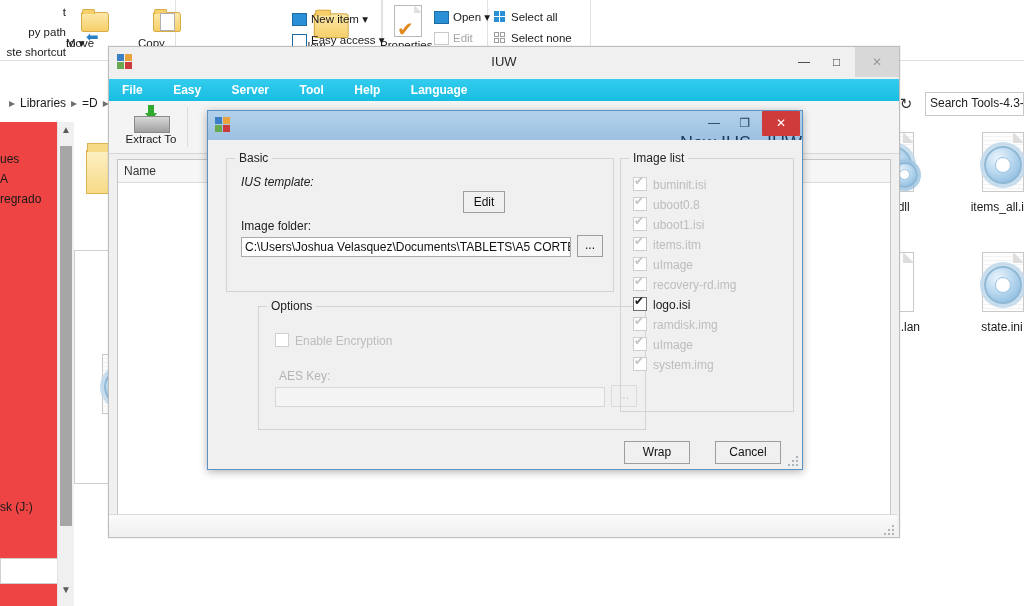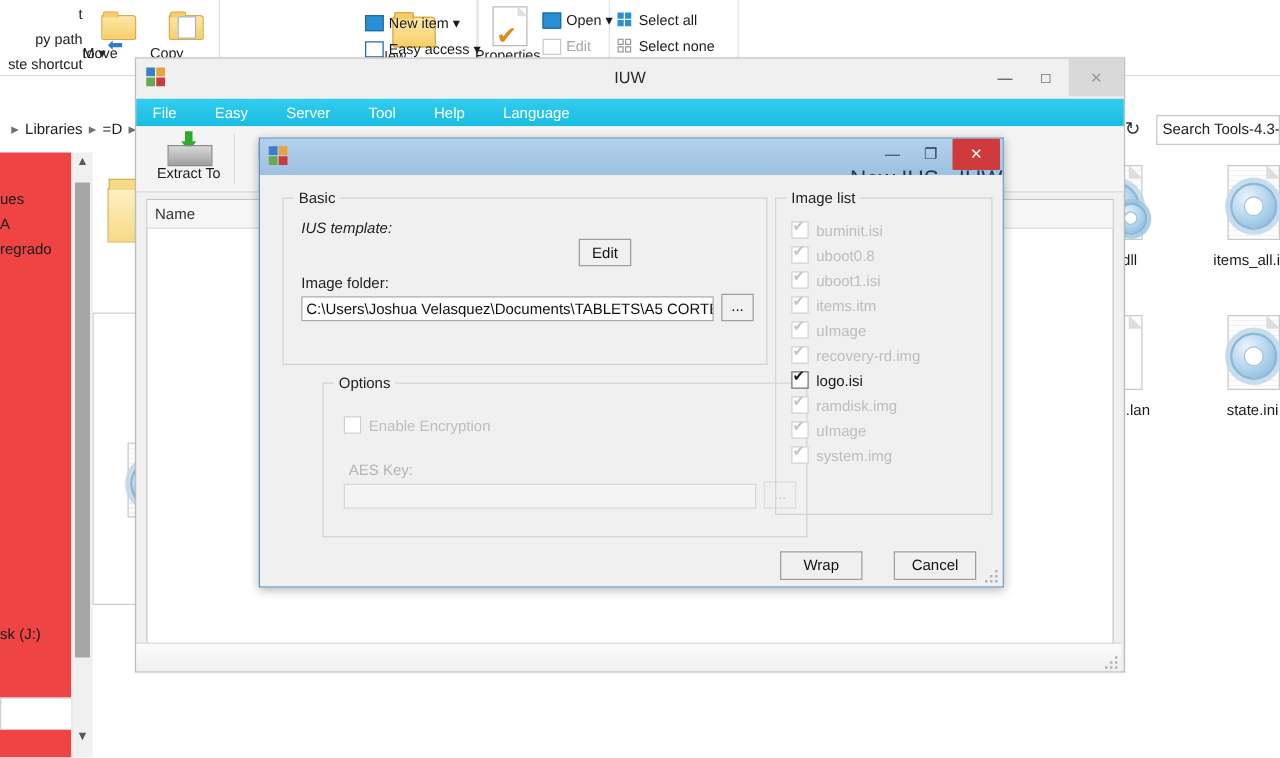--- a/index.html
+++ b/index.html
@@ -220,21 +220,21 @@
     text-align:center; font-size:12px; color:#3a3a3a; vertical-align:top;
   }
   .wbtn.close { width:44px; color:#9a9a9a; background:#d8d8d8; }
 
   .iuw-menu {
     position:relative; height:22px;
     background: linear-gradient(180deg,#33ccee 0%, #18bde2 100%);
   }
   .iuw-menu .mi {
     display:inline-block; height:16px; line-height:22px;
-    padding:0 13px; font-size:12px; color:#ffffff; font-weight:400;
+    padding:0 13px; font-size:12px; color:#ffffff; font-weight:700;
   }
   .iuw-toolbar {
     position:relative; height:52px; background:#f4f4f4;
     border-bottom:1px solid #d6d6d6;
   }
   .tbbtn {
     position:absolute; top:2px; width:60px; text-align:center;
     font-size:11.5px; color:#1a1a1a;
   }
   .tbbtn .g { display:block; height:30px; }
@@ -366,21 +366,21 @@
 
       <div class="ribbon-group" style="left:62px; width:114px;">
         <div class="bigbtn" style="left:4px; top:3px;">
           <span class="glyph">
             <span class="folder" style="margin-top:6px"><i></i></span>
             <span style="position:absolute;left:20px;top:17px;color:#2b7fc4;font-size:15px;">⬅</span>
           </span>
           <span class="lbl">Move</span>
           <span class="lbl"><span>to</span> ▾</span>
         </div>
-        <div class="bigbtn" style="left:58px; top:3px;">
+        <div class="bigbtn" style="left:76px; top:3px;">
           <span class="glyph">
             <span class="folder" style="margin-top:6px"><i></i></span>
             <span style="position:absolute;left:22px;top:10px;width:13px;height:16px;background:#fff;border:1px solid #b0b0b0;"></span>
           </span>
           <span class="lbl">Copy</span>
         </div>
       </div>
 
 
       <div class="ribbon-group" style="left:298px; width:84px;">

